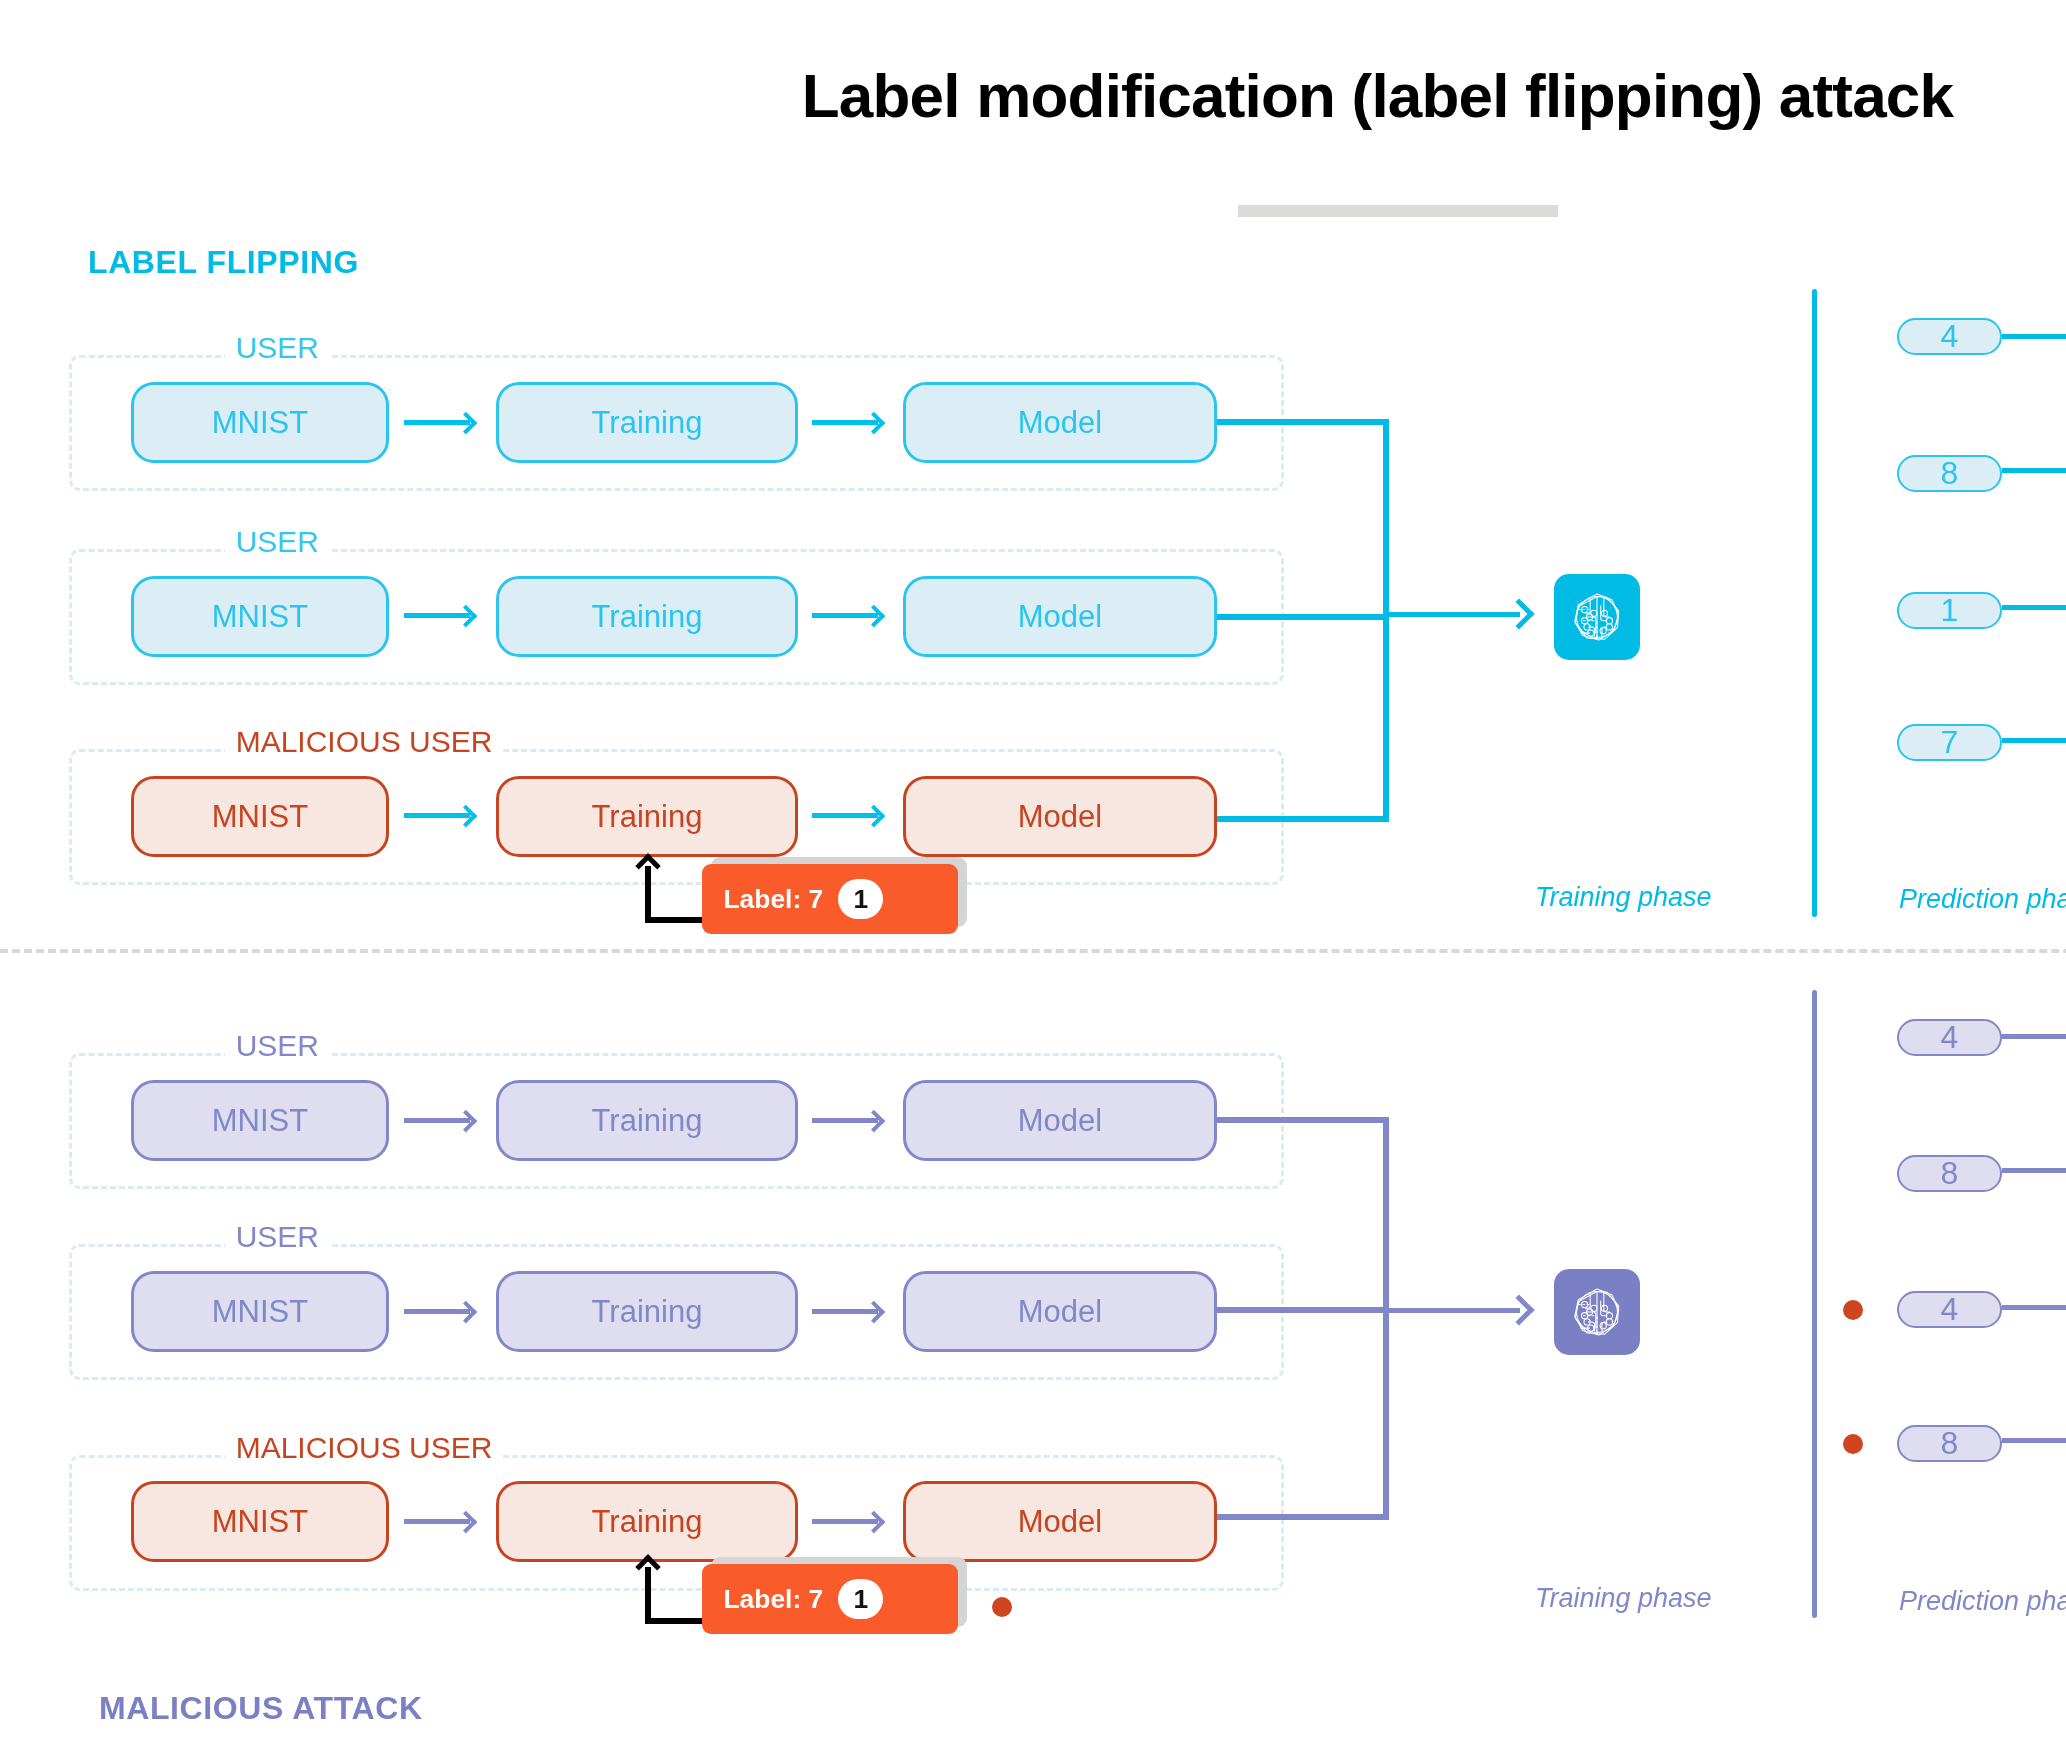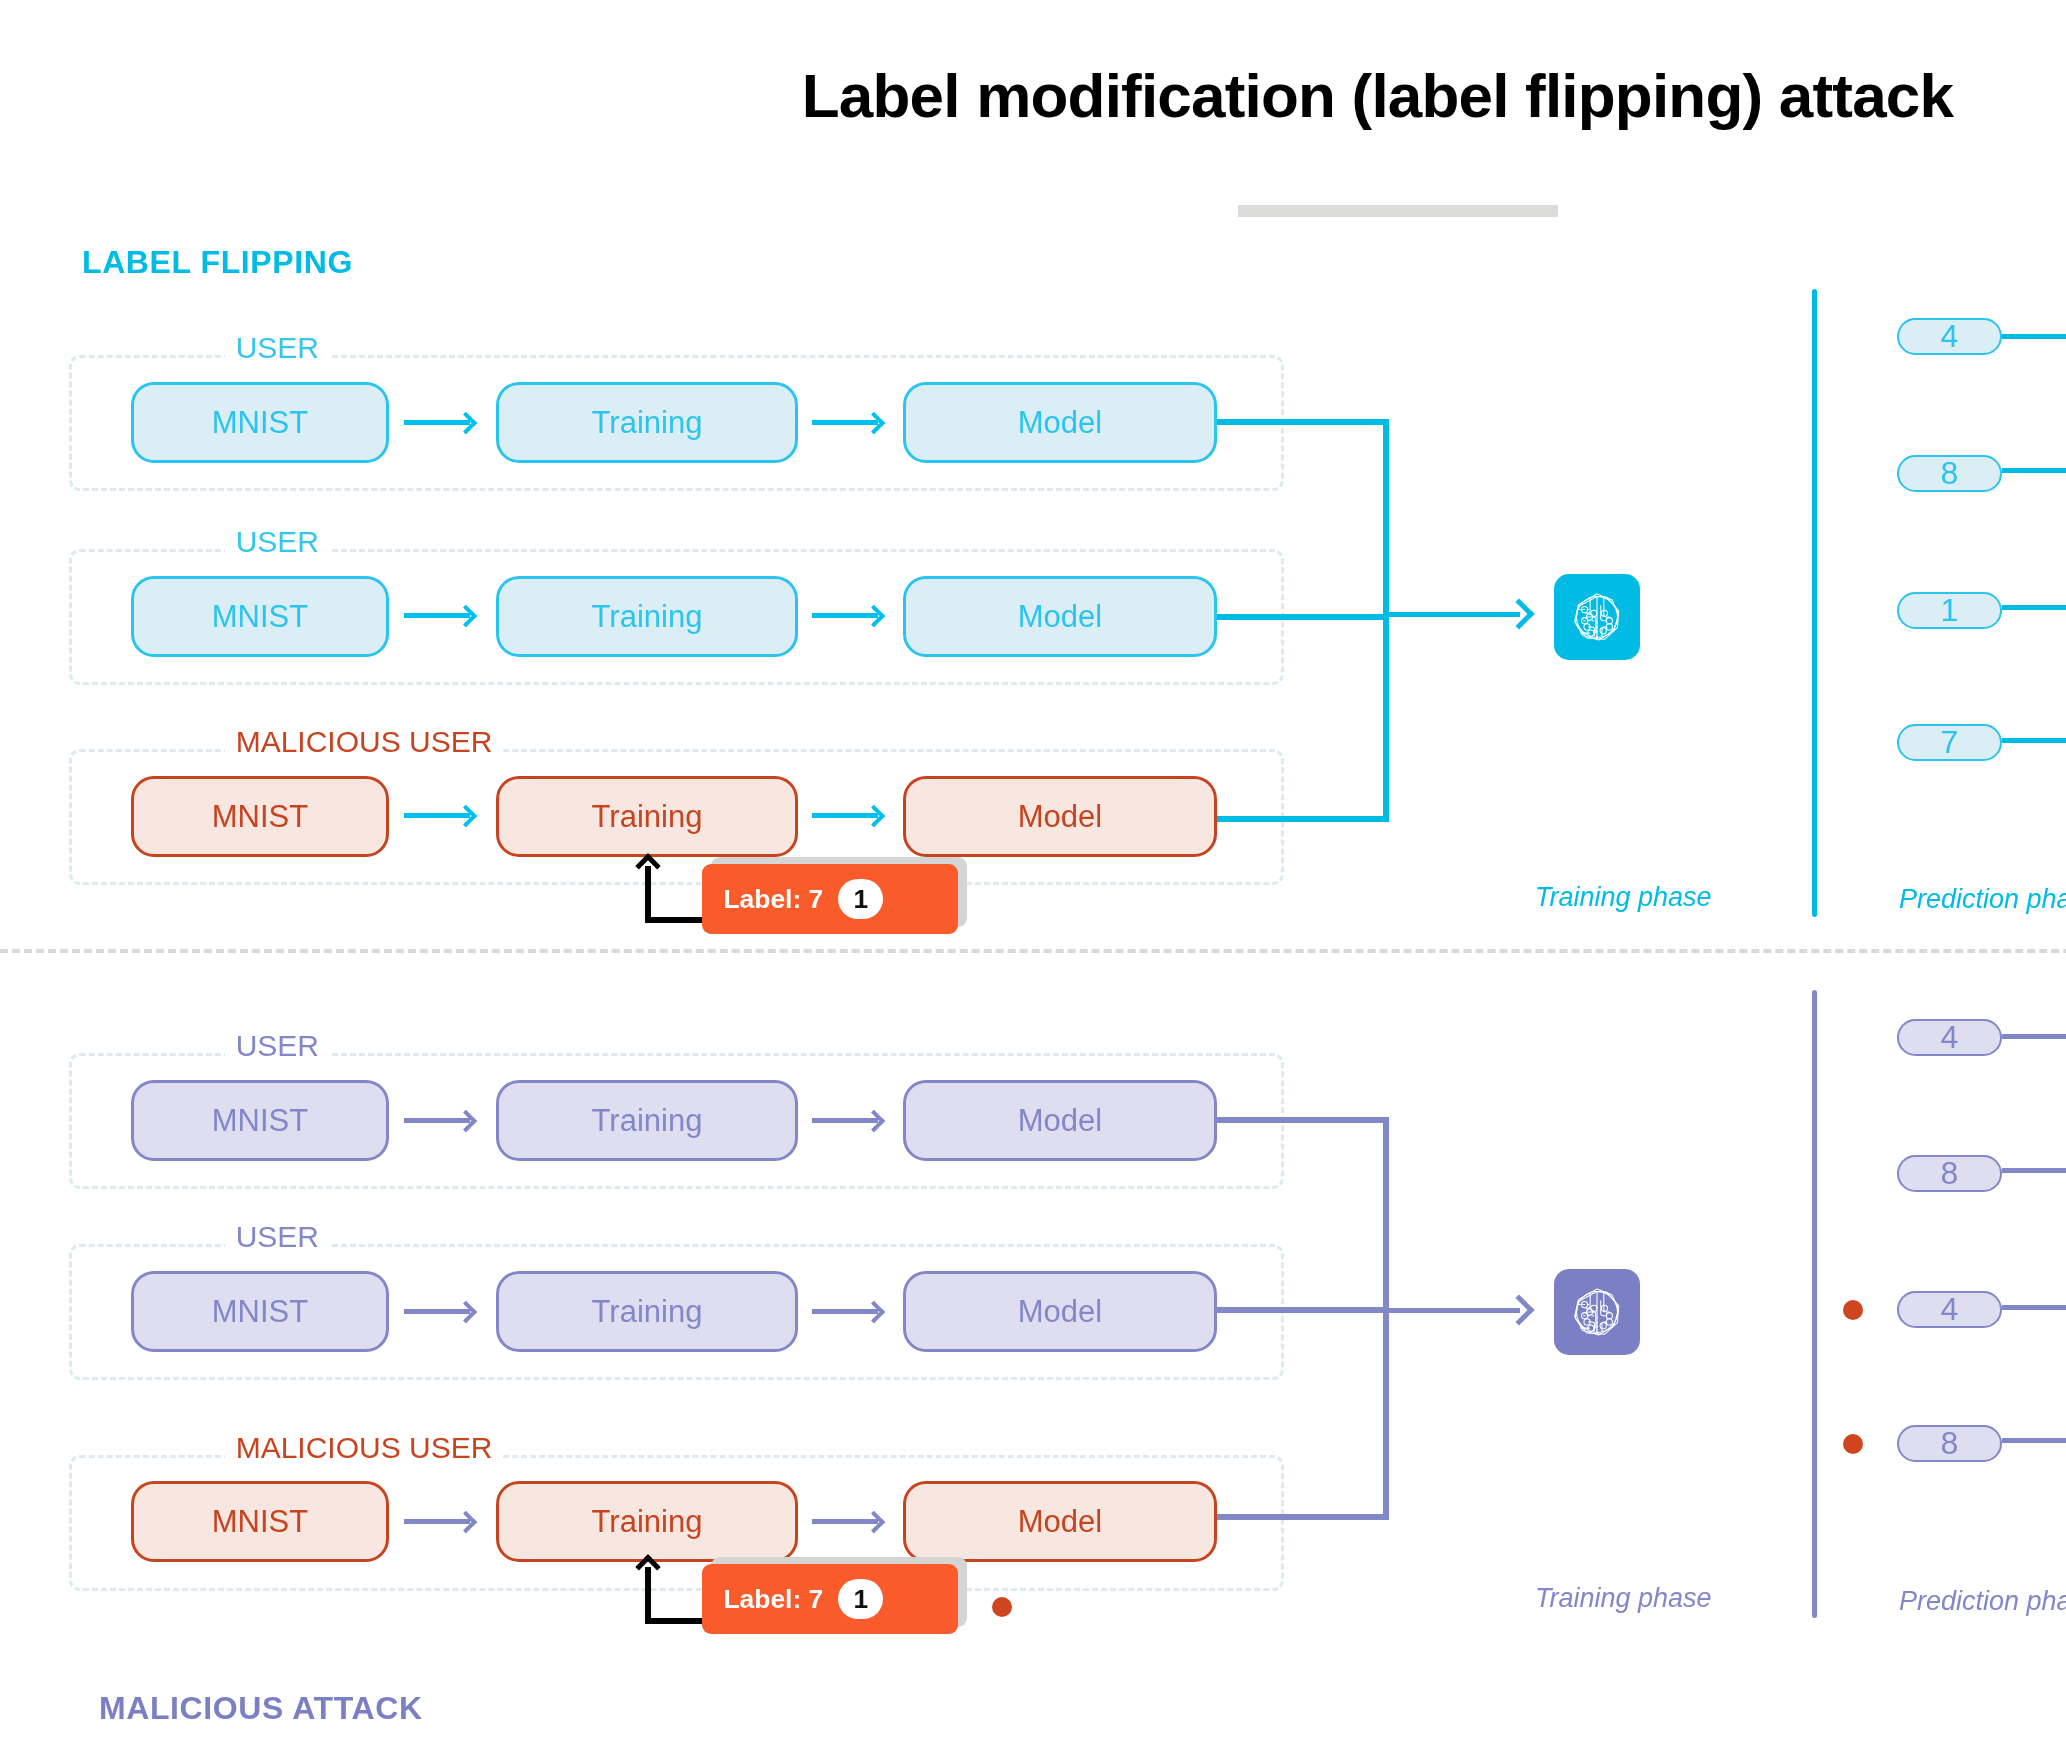--- a/index.html
+++ b/index.html
@@ -21,21 +21,21 @@
   .title-rule {
     position: absolute; left: 1238px; top: 205px;
     width: 320px; height: 11.6px; background: #dbdbd9;
   }
 
   
   .section-kicker {
     position: absolute; font-size: 32px; font-weight: 700;
     letter-spacing: 0.6px;
   }
-  .kicker-top { left: 82px; top: 244px; color: #00bbe4; }
+  .kicker-top { left: 88px; top: 244px; color: #00bbe4; }
   .kicker-bot { left: 99px; top: 1690px; color: #7b80c4; }
 
   
   .mid-divider {
     position: absolute; left: 0px; top: 949px; width: 2755px; height: 0;
     border-top: 4.1px dashed #d8d8d8;
   }
 
   
   .group {

